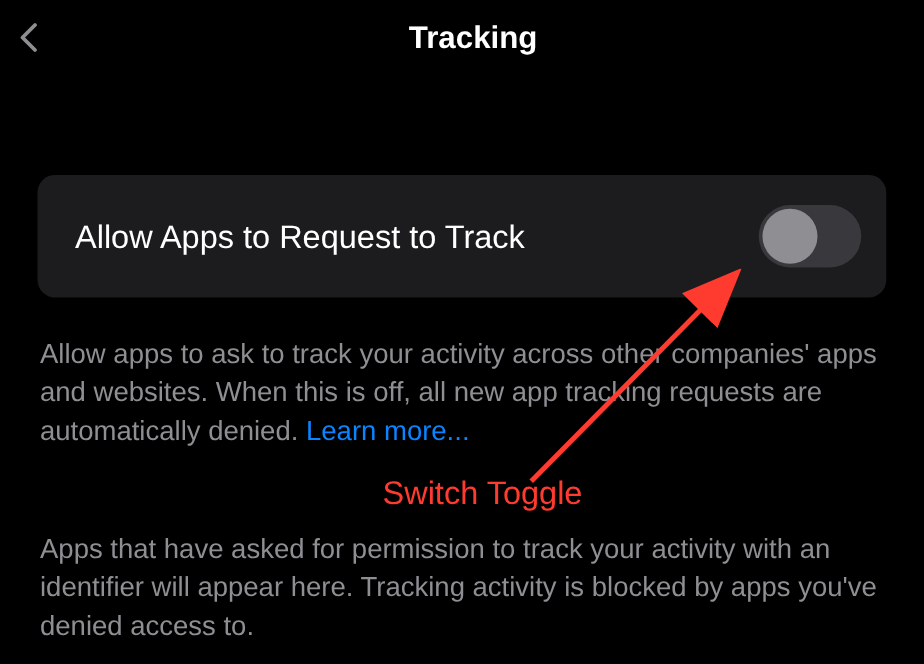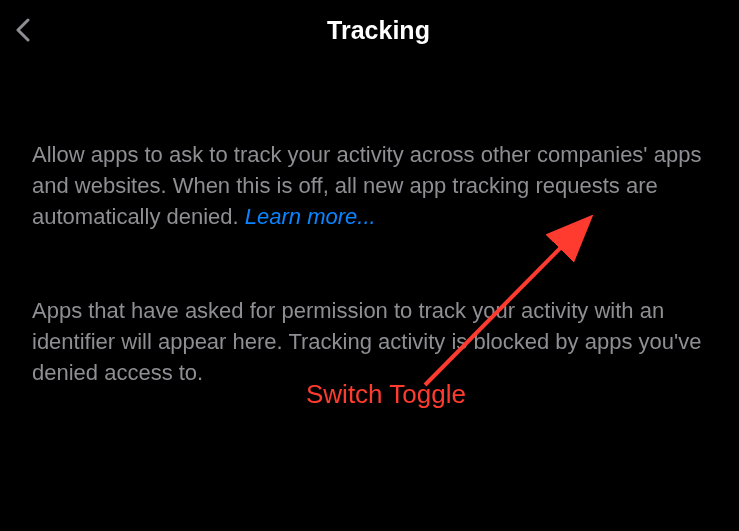--- a/index.html
+++ b/index.html
@@ -97,21 +97,20 @@
     .description {
       color: #8e8e93;
       font-size: 22px;
       line-height: 1.4;
       margin-top: 30px;
       padding: 0 2px;
     }
     .learn-more {
       color: #0a84ff;
       cursor: pointer;
-      font-style: italic;
     }
     .description2 {
       color: #8e8e93;
       font-size: 22px;
       line-height: 1.4;
       margin-top: 64px;
       padding: 0 2px;
     }
     .annotation-arrow {
       position: absolute;
@@ -139,20 +138,26 @@
     <span class="back-chevron">
       <svg viewBox="0 0 14 24">
           <polyline points="12,2 2,12 12,22"></polyline>
         </svg>
     </span>
   </div>
   <div class="title">Tracking</div>
 </div>
 
 <div class="content">
+  <div class="setting-row">
+    <div class="setting-label">Allow Apps to Request to Track</div>
+    <div class="toggle">
+      <div class="toggle-thumb"></div>
+    </div>
+  </div>
 
   <div class="description">
     <span>Allow apps to ask to track your activity across other companies' apps and websites. When this is off, all new app tracking requests are automatically denied. </span><span class="learn-more">Learn more...</span>
   </div>
 
   <div class="description2">Apps that have asked for permission to track your activity with an identifier will appear here. Tracking activity is blocked by apps you've denied access to.</div>
 </div>
 
 <svg class="annotation-arrow" width="220" height="180">
   <defs>

